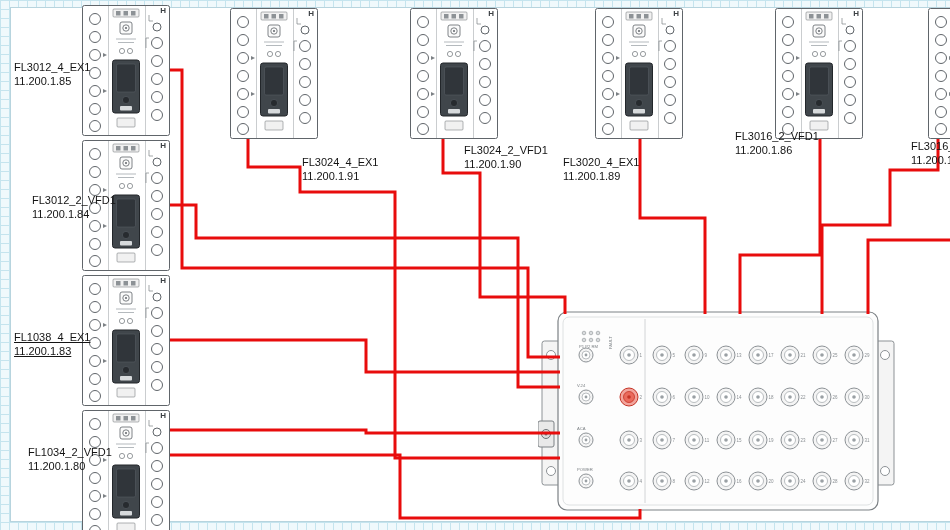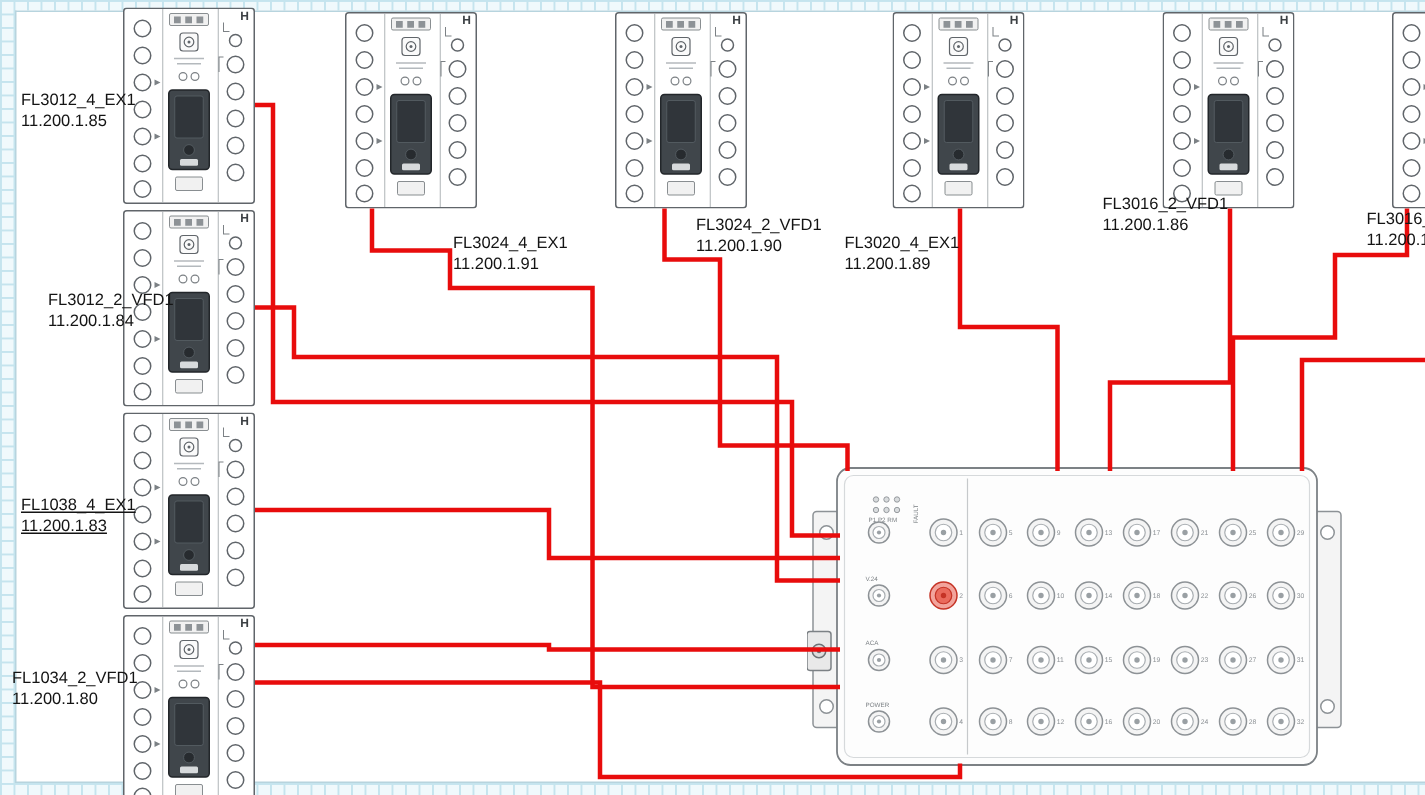--- a/index.html
+++ b/index.html
@@ -132,21 +132,21 @@
         <div>11.200.1.85</div>
       </div>
       <div class="dev-label" style="left: 32px; top: 193px;">
         <div>FL3012_2_VFD1</div>
         <div>11.200.1.84</div>
       </div>
       <div class="dev-label" style="left: 14px; top: 330px; text-decoration: underline;">
         <div>FL1038_4_EX1</div>
         <div>11.200.1.83</div>
       </div>
-      <div class="dev-label" style="left: 8px; top: 445px;">
+      <div class="dev-label" style="left: 28px; top: 445px;">
         <div>FL1034_2_VFD1</div>
         <div>11.200.1.80</div>
       </div>
       <div class="dev-label" style="left: 302px; top: 155px;">
         <div>FL3024_4_EX1</div>
         <div>11.200.1.91</div>
       </div>
       <div class="dev-label" style="left: 464px; top: 143px;">
         <div>FL3024_2_VFD1</div>
         <div>11.200.1.90</div>

